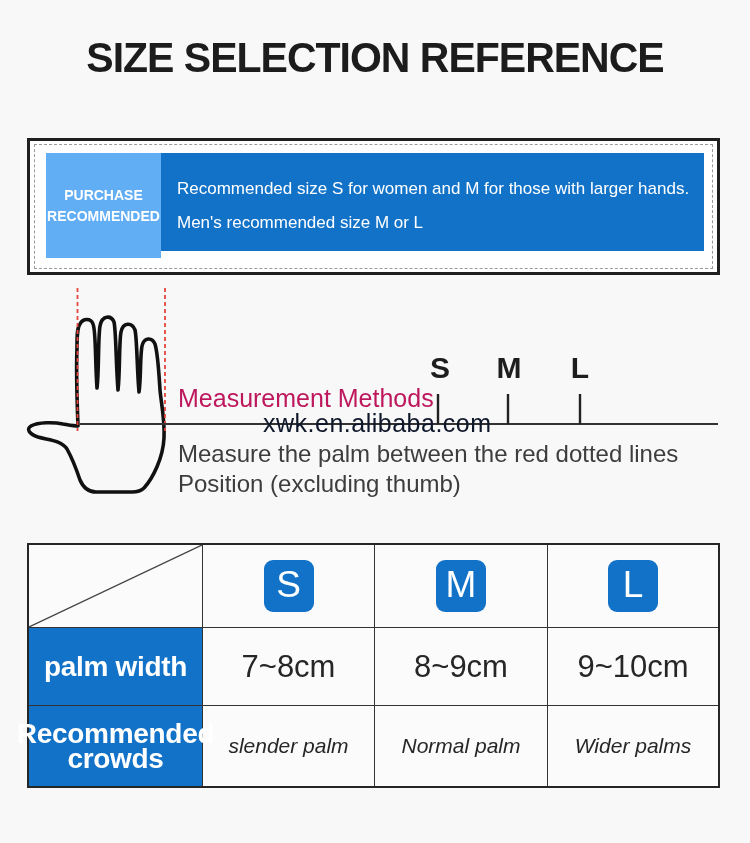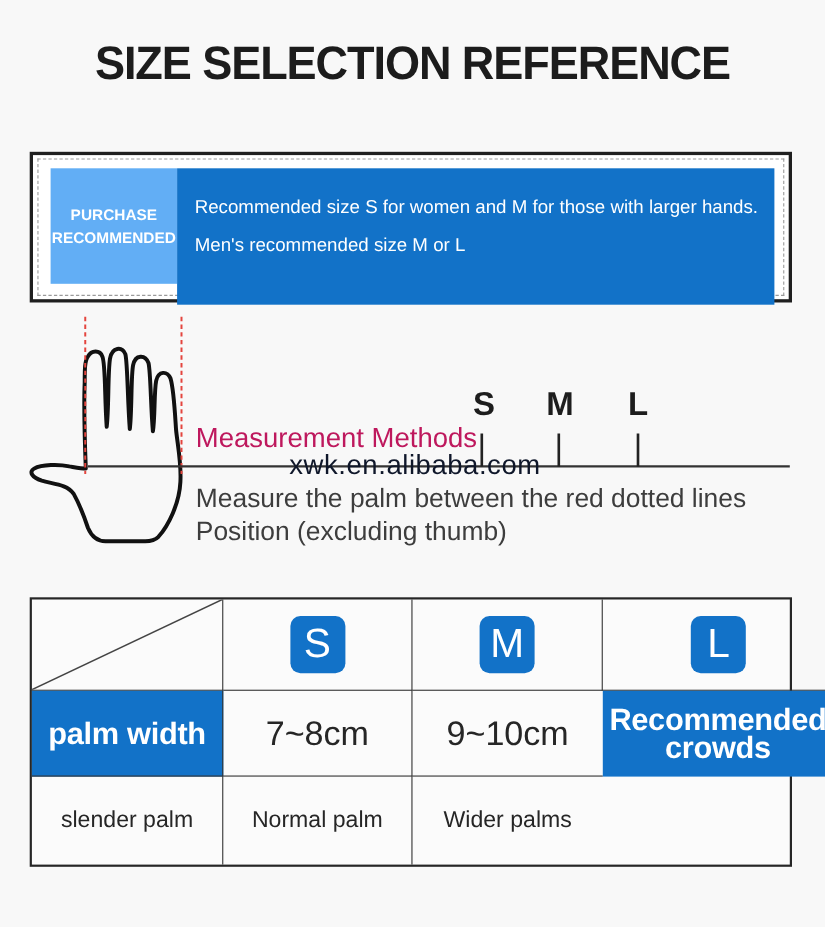--- a/index.html
+++ b/index.html
@@ -41,21 +41,21 @@
     background:#62aef5;
     color:#ffffff;
     font-weight:700;font-size:14px;
     display:flex;flex-direction:column;
     align-items:center;justify-content:center;
     line-height:21px;
     text-align:center;
     flex:none;
   }
   .rec-body{
-    flex:1;height:124px;
+    flex:1;height:98px;
     background:#1272c8;
     color:#ffffff;
     font-size:17px;
     box-sizing:border-box;
     padding:26px 10px 0 16px;
   }
   .rec-body .line2{margin-top:14px;}
 
   
   .diagram-svg{left:0;top:280px;}
@@ -107,21 +107,21 @@
     font-size:28px;letter-spacing:-0.3px;text-align:center;line-height:25px;
     padding:0 6px;}
   .badge{
     width:50px;height:52px;
     background:#1272c8;border-radius:9px;
     color:#ffffff;font-size:37px;
     display:flex;align-items:center;justify-content:center;
     padding-bottom:2px;box-sizing:border-box;
   }
   .val-big{font-size:31px;color:#262626;}
-  .val-small{font-size:21px;color:#262626;}
+  .val-small{font-size:21px;color:#262626;font-style:italic;}
 </style>
 </head>
 <body>
 
 <div class="abs page-title">SIZE SELECTION REFERENCE</div>
 
 <div class="abs rec-box">
   <div class="rec-dotted">
     <div class="rec-tag">
       <span>PURCHASE</span>
@@ -191,19 +191,20 @@
   </div>
   <div class="cell">
     <span class="badge">M</span>
   </div>
   <div class="cell last-col">
     <span class="badge">L</span>
   </div>
 
   <div class="cell head-cell">palm width</div>
   <div class="cell val-big">7~8cm</div>
+  <div class="cell val-big">8~9cm</div>
   <div class="cell val-big last-col">9~10cm</div>
 
   <div class="cell head-cell last-row">Recommended crowds</div>
   <div class="cell val-small last-row">slender palm</div>
   <div class="cell val-small last-row">Normal palm</div>
   <div class="cell val-small last-row last-col">Wider palms</div>
 </div>
 
 </body></html>

